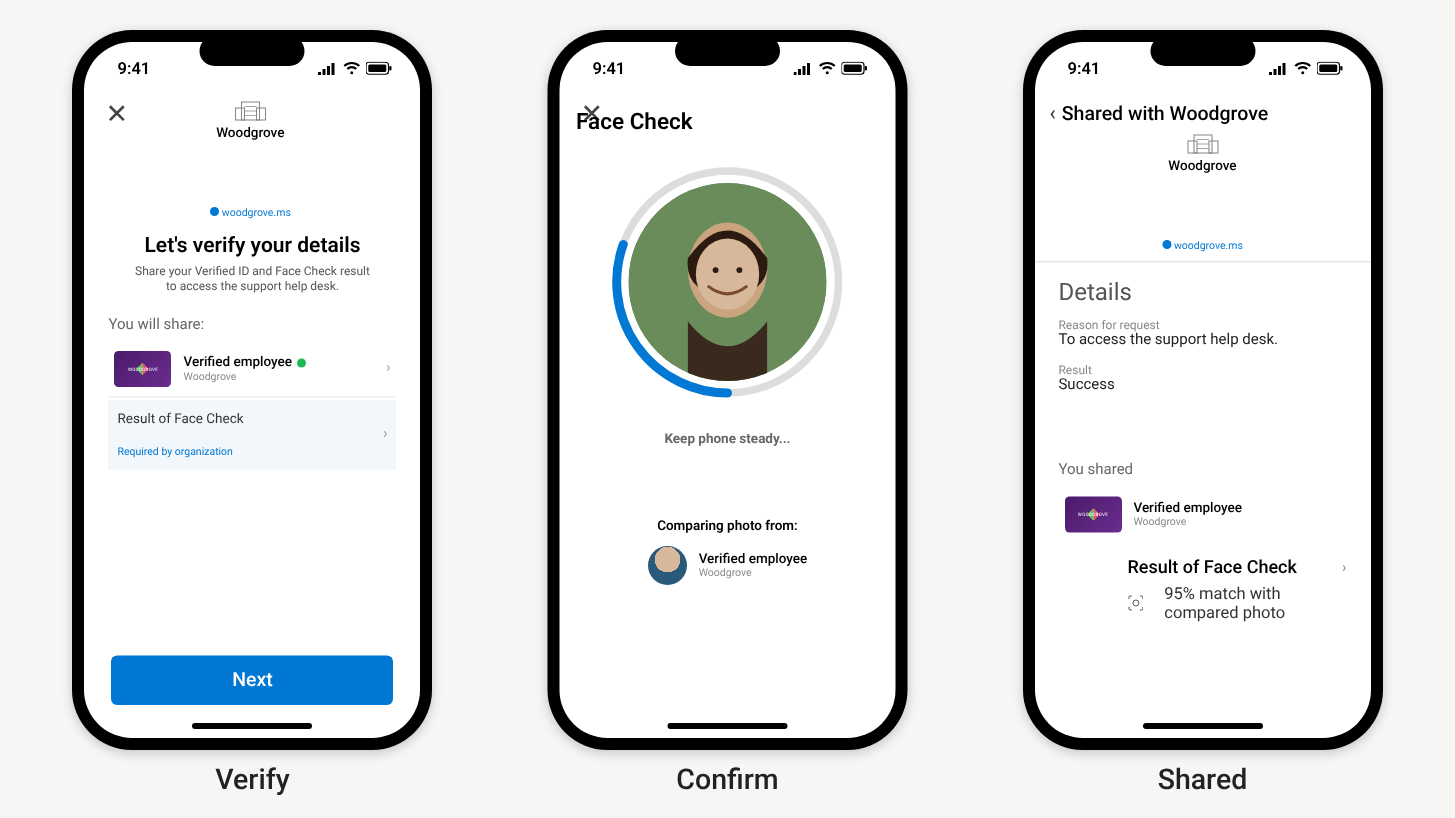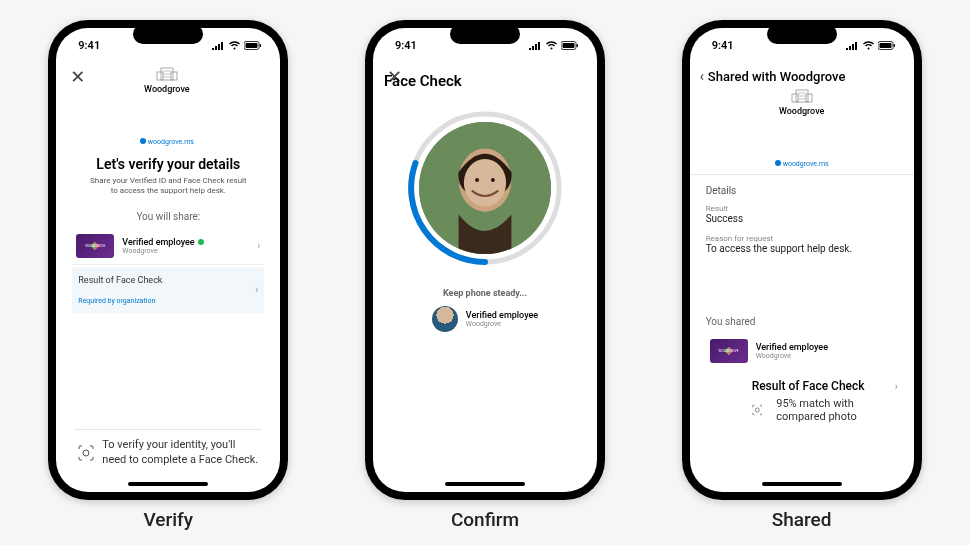--- a/index.html
+++ b/index.html
@@ -73,21 +73,21 @@
     flex-direction: column;
     align-items: center;
     margin-left: -18px;
   }
   .brand-name { font-size: 9px; font-weight: 500; margin-top: 2px; }
   .brand-url { font-size: 7px; color: #0078d4; display: flex; gap: 2px; margin-top: 44px; }
   .checkmark { width: 6px; height: 6px; background: #0078d4; border-radius: 50%; display: inline-block; }
   .s1-body { padding: 10px 16px 0 16px; flex: 1; display: flex; flex-direction: column; }
   .s1-title { font-size: 14px; font-weight: 600; text-align: center; margin-bottom: 4px; }
   .s1-sub { font-size: 8px; color: #555; text-align: center; line-height: 1.3; padding: 0 14px; margin-bottom: 14px; }
-  .share-label { font-size: 10px; color: #666; margin-bottom: 6px; text-align: center; }
+  .share-label { font-size: 10px; color: #666; margin-bottom: 6px; }
   .share-item {
     display: flex;
     align-items: center;
     padding: 6px 4px;
     gap: 8px;
     border-bottom: 1px solid #eee;
     position: relative;
   }
   .share-item.alt { background: #f2f7fb; border-bottom: none; padding: 8px 6px; margin-top: 2px; }
   .cred-card {
@@ -158,25 +158,25 @@
     background: radial-gradient(circle at 50% 35%, #d8b89a 0 40%, #2a5a7a 40% 100%);
   }
   .compare-text-title { font-size: 9px; font-weight: 500; }
   .compare-text-sub { font-size: 7px; color: #888; }
   
   .back-row { display: flex; align-items: center; gap: 4px; padding: 6px 10px 4px 10px; }
   .back-chev { font-size: 14px; color: #333; }
   .back-title { font-size: 13px; font-weight: 500; }
   .s3-brand { display: flex; flex-direction: column; align-items: center; border-bottom: 1px solid #e5e5e5; padding-bottom: 6px; }
   .s3-body { padding: 10px 16px; flex: 1; }
-  .details-h { font-size: 10px; color: #555; margin-bottom: 8px; }
+  .details-h { font-size: 16px; color: #555; margin-bottom: 8px; }
   .kv { margin-bottom: 10px; }
   .kv-label { font-size: 8px; color: #888; }
   .kv-val { font-size: 10px; color: #222; }
-  .shared-h { font-size: 10px; color: #666; margin-top: 62px; margin-bottom: 6px; }
+  .shared-h { font-size: 10px; color: #666; margin-top: 46px; margin-bottom: 6px; }
   .result-row {
     display: flex;
     align-items: center;
     justify-content: space-between;
     font-size: 12px;
     font-weight: 500;
     margin: 10px 0 4px 0;
     padding-left: 46px;
   }
   .match-row { display: flex; align-items: center; gap: 14px; font-size: 11px; color: #333; padding-left: 46px; }
@@ -246,27 +246,21 @@
         </div>
         <div class="share-item alt">
           <div class="share-text">
             <div class="share-item-title2">Result of Face Check</div>
             <div class="share-item-sub2">Required by organization</div>
           </div>
           <span class="chev">›</span>
         </div>
         <div class="gap"></div>
         <div class="bottom-block">
-          <div class="verify-note">
-            <svg class="scan-icon" width="16" height="16" viewBox="0 0 16 16">
-                <path d="M1 4V2a1 1 0 011-1h2M15 4V2a1 1 0 00-1-1h-2M1 12v2a1 1 0 001 1h2M15 12v2a1 1 0 01-1 1h-2" stroke="#555" stroke-width="1" fill="none"></path>
-                <circle cx="8" cy="8" r="3" stroke="#555" stroke-width="1" fill="none"></circle>
-              </svg>
-            <span>To verify your identity, you'll need to complete a Face Check.</span>
-          </div>
+          <div class="next-btn">Next</div>
         </div>
       </div>
       <div class="home-ind"></div>
     </div>
   </div>
   <div class="caption">Verify</div>
 </div>
 
 <div class="phone-col">
   <div class="phone">
@@ -306,20 +300,21 @@
               <ellipse cx="50" cy="46" rx="16" ry="18" fill="#d8b89a"></ellipse>
               <path d="M40 52 Q50 60 60 52" stroke="#7a4a30" stroke-width="1.5" fill="none"></path>
               <circle cx="44" cy="44" r="1.5" fill="#2b1a10"></circle>
               <circle cx="56" cy="44" r="1.5" fill="#2b1a10"></circle>
               <path d="M30 70 Q50 95 70 70 L70 100 L30 100 Z" fill="#3a2a1e"></path>
             </svg>
           </div>
         </div>
       </div>
       <div class="steady">Keep phone steady...</div>
+      <div class="compare-label">Comparing photo from:</div>
       <div class="compare-row">
         <div class="avatar"></div>
         <div>
           <div class="compare-text-title">Verified employee</div>
           <div class="compare-text-sub">Woodgrove</div>
         </div>
       </div>
       <div class="gap"></div>
       <div class="home-ind"></div>
     </div>
@@ -362,26 +357,26 @@
           </svg>
         <span class="brand-name">Woodgrove</span>
         <span class="brand-url">
             <span class="checkmark"></span>
             <span>woodgrove.ms</span>
           </span>
       </div>
       <div class="s3-body">
         <div class="details-h">Details</div>
         <div class="kv">
+          <div class="kv-label">Reason for request</div>
+          <div class="kv-val">To access the support help desk.</div>
+        </div>
+        <div class="kv">
           <div class="kv-label">Result</div>
           <div class="kv-val">Success</div>
-        </div>
-        <div class="kv">
-          <div class="kv-label">Reason for request</div>
-          <div class="kv-val">To access the support help desk.</div>
         </div>
         <div class="shared-h">You shared</div>
         <div class="share-item" style="border:none">
           <div class="cred-card">
             <svg class="cred-logo" viewBox="0 0 10 10">
                 <polygon points="5,1 9,5 5,9 1,5" fill="#f7b500"></polygon>
                 <polygon points="5,1 9,5 5,9" fill="#e94b8a"></polygon>
                 <polygon points="5,1 1,5 5,9" fill="#5bc36b"></polygon>
               </svg>
             <span style="position:absolute;font-size:3px;color:#fff;letter-spacing:0.2px;">WOODGROVE</span>

